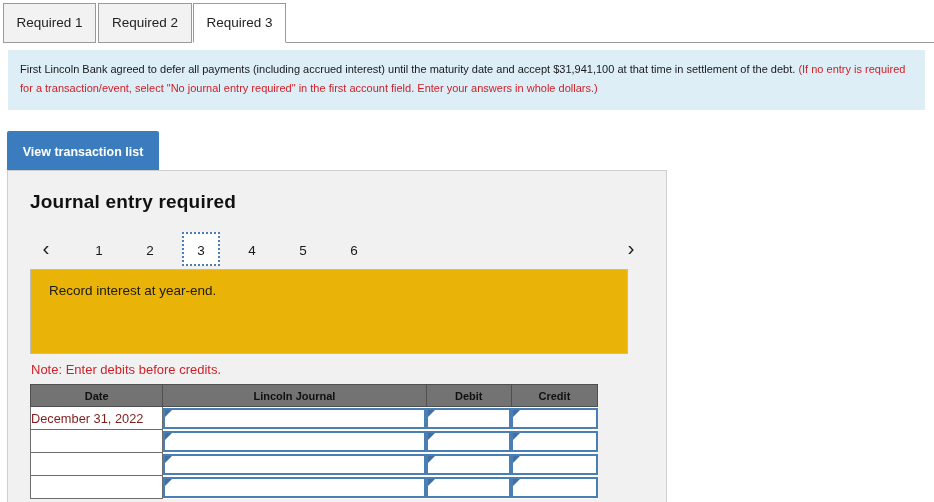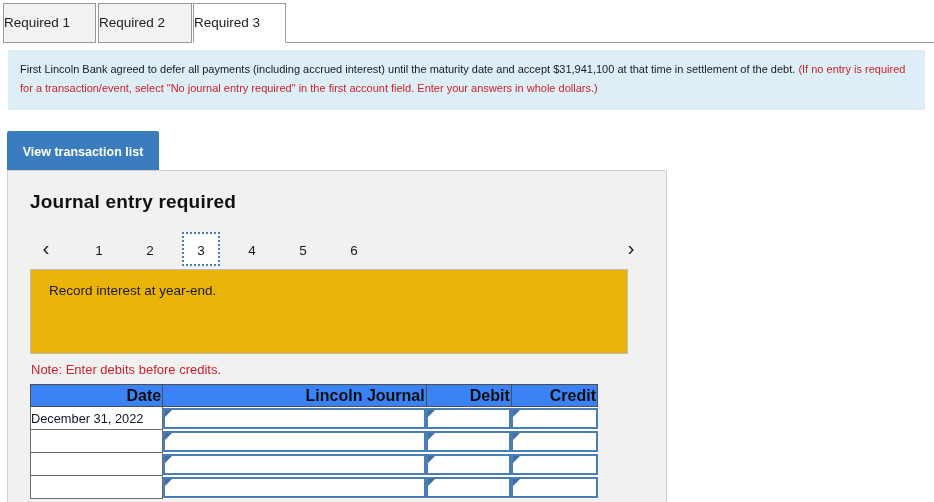--- a/index.html
+++ b/index.html
@@ -22,21 +22,21 @@
     position: absolute;
     left: 286px; right: 0; bottom: 0;
     height: 1px;
     background: #9a9a9a;
   }
   .tab {
     position: absolute;
     top: 3px;
     height: 40px;
     line-height: 38px;
-    text-align: left;
+    text-align: center;
     font-size: 13.5px;
     color: #222222;
     border: 1px solid #9a9a9a;
     background: #f2f2f2;
     cursor: pointer;
     user-select: none;
   }
   .tab.active {
     background: #ffffff;
     border-bottom: 1px solid #ffffff;
@@ -156,43 +156,43 @@
 
   
   .jtable {
     position: absolute;
     left: 22px; top: 213px;
     width: 568px;
     border-collapse: collapse;
     table-layout: fixed;
   }
   .jtable th {
-    background: #3b82f6;
+    background: #737373;
     border: 1px solid #4f4f4f;
     height: 22px;
-    font-size: 16px;
+    font-size: 11px;
     font-weight: bold;
     color: #101010;
-    text-align: right;
+    text-align: center;
   }
   .jtable td {
     border: 1px solid #6d6d6d;
     height: 23px;
     padding: 0;
     background: #ffffff;
     vertical-align: middle;
   }
   .col-date   { width: 132px; }
   .col-gj     { width: 263px; }
   .col-debit  { width: 85px; }
   .col-credit { width: 86px; }
 
   .date-cell {
     font-size: 12.8px;
-    color: #0f172a;
+    color: #7f1d1d;
     padding-left: 8px;
     white-space: nowrap;
   }
   
   .cell-input {
     position: relative;
     height: 21px;
     margin: 0;
     background: #ffffff;
     border: 2px solid #4a7fb5;

